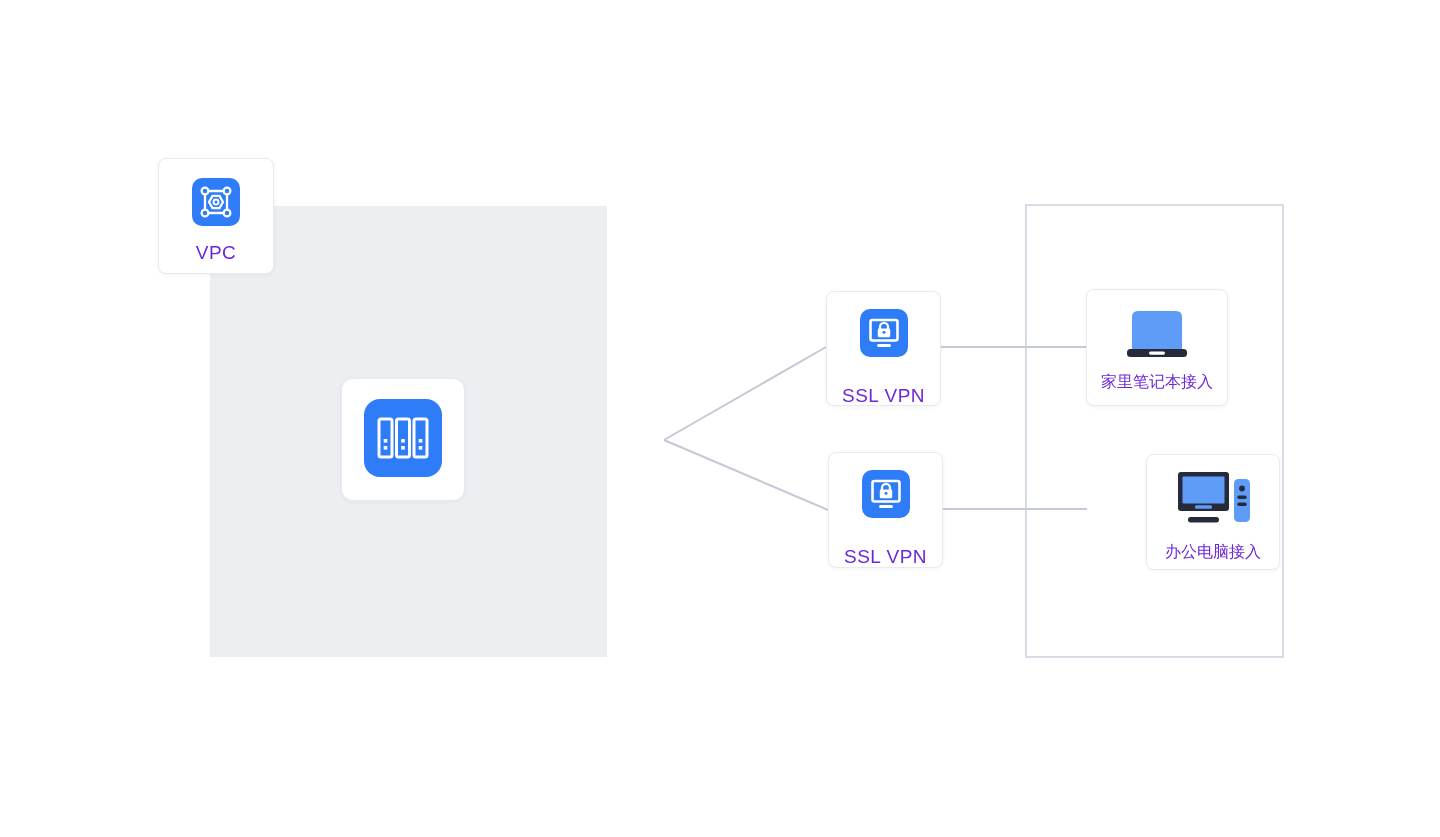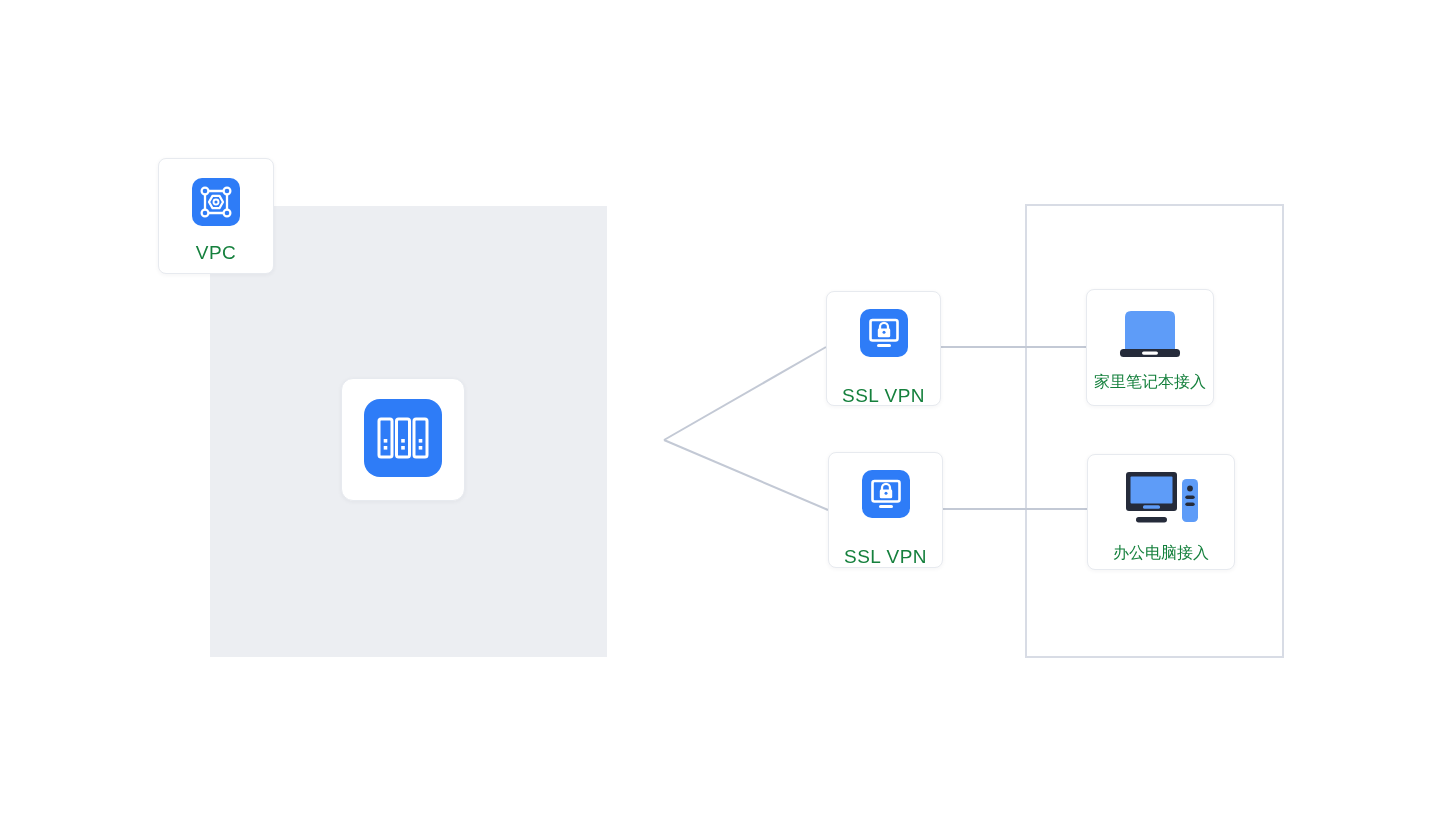--- a/index.html
+++ b/index.html
@@ -46,34 +46,34 @@
     border: 1px solid #E7EAEF;
     border-radius: 8px;
     box-shadow: 0 1px 4px rgba(31, 37, 51, 0.05);
     display: flex;
     flex-direction: column;
     align-items: center;
     z-index: 2;
     box-sizing: border-box;
   }
   .node-label {
-    color: #15803d;
+    color: #6d28d9;
     text-align: right;
     white-space: nowrap;
   }
   .label-lg { font-size: 19px; letter-spacing: 0.5px; }
   .label-md { font-size: 16px; }
 
   .card-vpc      { left: 158px; top: 158px; width: 116px; height: 116px; }
   .card-server   { left: 341px; top: 378px; width: 124px; height: 123px; border-radius: 12px; justify-content: center; }
   .card-gateway  { left: 549px; top: 381px; width: 115px; height: 118px; }
   .card-ssl-top  { left: 826px; top: 291px; width: 115px; height: 115px; }
   .card-ssl-bot  { left: 828px; top: 452px; width: 115px; height: 116px; }
-  .card-laptop   { left: 1086px; top: 289px; width: 128px; height: 117px; }
-  .card-pc       { left: 1087px; top: 454px; width: 148px; height: 116px; font-family: Liberation Mono, monospace; }
+  .card-laptop   { left: 1086px; top: 289px; width: 142px; height: 117px; }
+  .card-pc       { left: 1146px; top: 454px; width: 134px; height: 116px; }
 
   .card-vpc .icon-wrap     { margin-top: 19px; }
   .card-vpc .node-label    { margin-top: 12px; }
   .card-gateway .icon-wrap { margin-top: 17px; }
   .card-gateway .node-label{ margin-top: 8px; }
   .card-ssl-top .icon-wrap, .card-ssl-bot .icon-wrap { margin-top: 17px; }
   .card-ssl-top .node-label, .card-ssl-bot .node-label { margin-top: 24px; }
   .card-laptop .icon-wrap  { margin-top: 17px; }
   .card-laptop .node-label { margin-top: 9px; }
   .card-pc .icon-wrap      { margin-top: 14px; }

